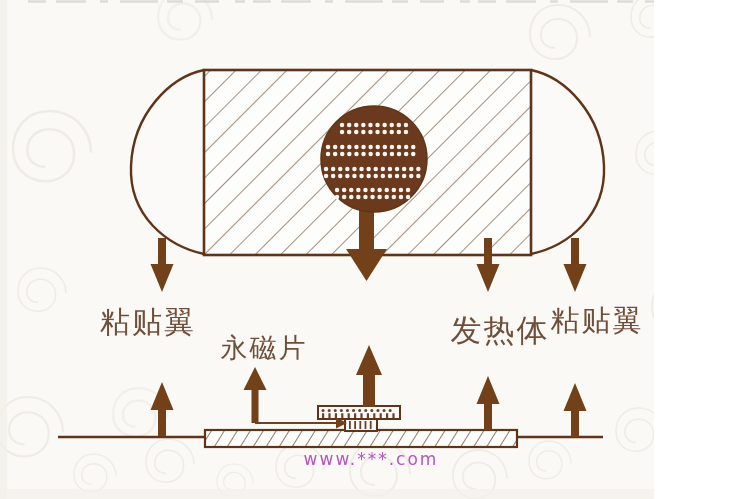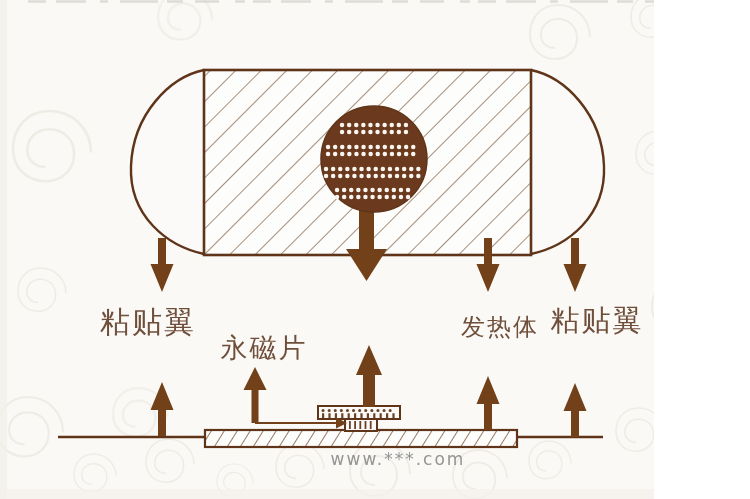--- a/index.html
+++ b/index.html
@@ -16,29 +16,29 @@
     transform:translateX(-50%);
     color:#6f4e3a;
     white-space:nowrap;
     letter-spacing:2px;
     line-height:1;
     font-family:"DejaVu Sans", sans-serif;
   }
   .lbl-wing-left  {left:148px;top:307px;font-size:30px;}
   .lbl-magnet     {left:264px;top:334px;font-size:27px;}
   .lbl-heatpad    {left:367px;top:296px;font-size:30px;}
-  .lbl-heater     {left:500px;top:315px;font-size:24px;}
+  .lbl-heater     {left:500px;top:315px;font-size:31px;}
   .lbl-wing-right {left:597px;top:306px;font-size:29px;}
   .watermark{
     position:absolute;
-    left:398px;top:449px;
+    left:371px;top:449px;
     transform:translateX(-50%);
     font-size:17px;
     letter-spacing:2px;
-    color:#737373;
+    color:#a21caf;
     opacity:.75;
   }
 </style>
 </head>
 <body>
 
 <div class="stage">
 
   <svg width="750" height="499" viewBox="0 0 750 499">
     <defs>

